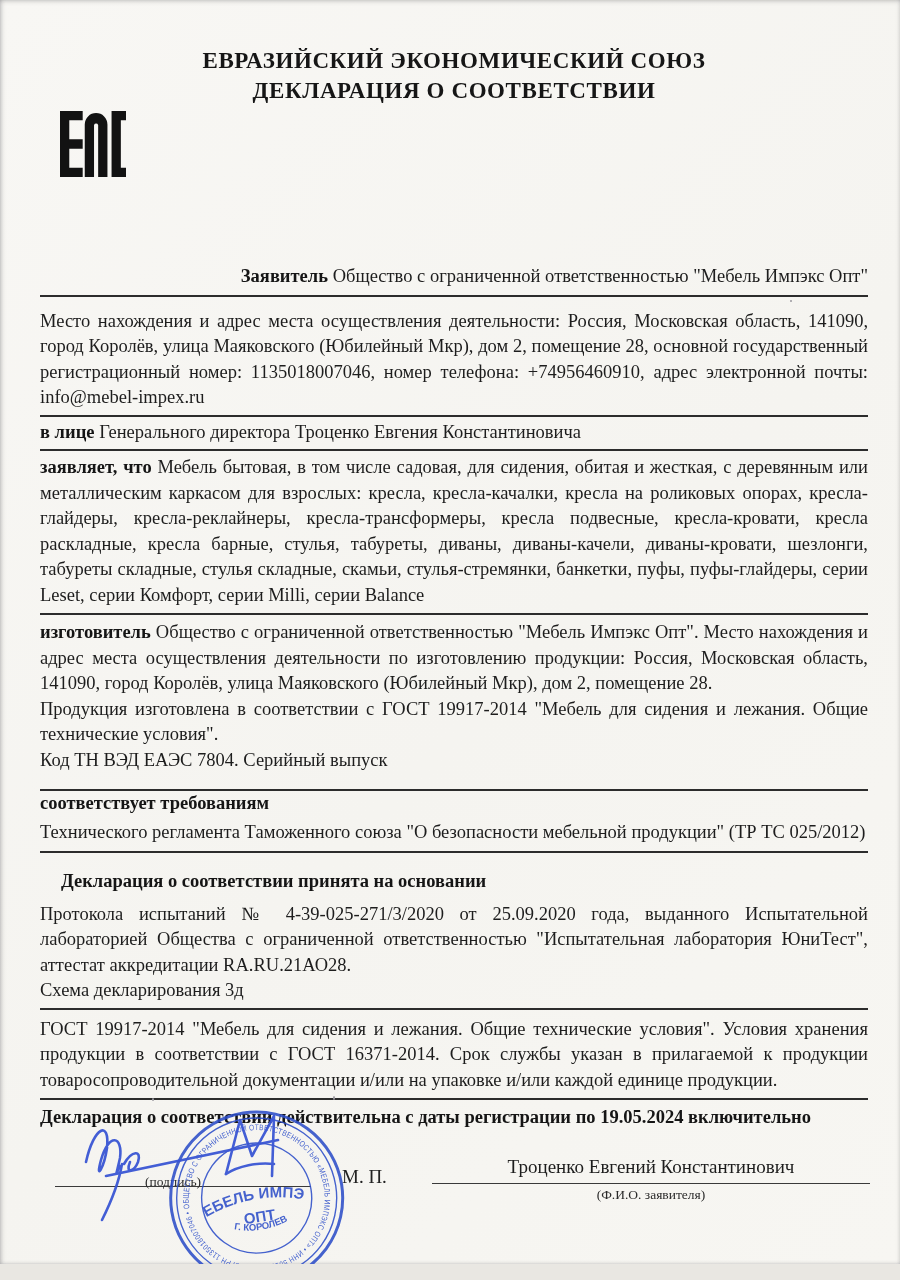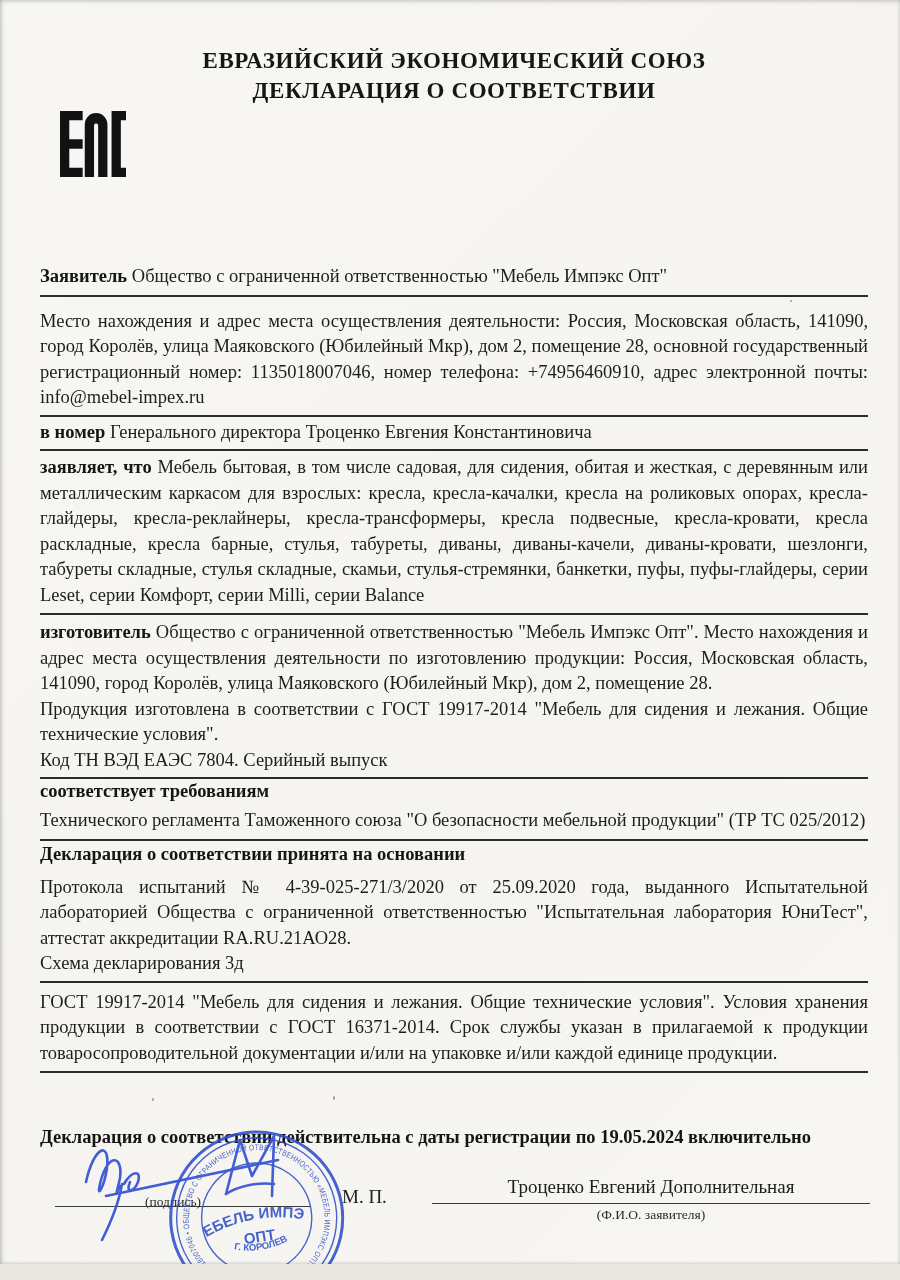--- a/index.html
+++ b/index.html
@@ -30,32 +30,32 @@
     font-size:23px;
     line-height:30px;
     letter-spacing:.6px;
     color:#161616;
   }
   .eac-logo{position:absolute;left:20px;top:108px;}
   .rule{border-bottom:2px solid #2c2c2c;}
   .sec{font-size:18.5px;line-height:25.5px;}
   .just{text-align:justify;}
   b,.bold{font-weight:bold;color:#151515;}
-  .applicant-row{margin-top:158px;padding-bottom:5px;}
+  .applicant-row{margin-top:158px;padding-bottom:5px;text-align:right;}
   .address-sec{padding:12px 0 4px 0;}
   .inperson-row{padding:3px 0 4px 0;}
   .declares-sec{padding:4px 0 5px 0;}
-  .manufacturer-sec{padding:5px 0 4px 0;}
+  .manufacturer-sec{padding:5px 0 16px 0;}
   .meets-head{font-size:18.5px;line-height:25px;}
   .meets-sec{padding:4px 0 5px 0;}
-  .basis-head{padding-top:1px;font-size:18.5px;line-height:25px;}
+  .basis-head{padding-top:16px;font-size:18.5px;line-height:25px;margin-left:21px;}
   .basis-sec{padding:8px 0 4px 0;}
   .addl-head{padding-top:4px;font-size:18.5px;line-height:25px;}
   .addl-sec{padding:7px 0 5px 0;}
-  .validity-row{padding-top:4px;font-size:18.5px;line-height:26px;margin-top:47px;}
+  .validity-row{padding-top:4px;font-size:18.5px;line-height:26px;}
   .sig-area{position:relative;height:114px;margin-top:2px;}
   .sig-line-left{position:absolute;left:15px;top:0;width:256px;height:54px;border-bottom:1.5px solid #3a3a3a;}
   .sig-caption{position:absolute;left:105px;top:42px;font-size:13.5px;color:#2a2a2a;}
   .mp-label{position:absolute;left:302px;top:34px;font-size:19px;color:#222;}
   .fio-block{position:absolute;left:392px;top:22px;width:438px;text-align:center;}
   .fio-name{font-size:19px;line-height:26px;border-bottom:1.5px solid #3a3a3a;padding-bottom:3px;}
   .fio-caption{font-size:13.5px;margin-top:3px;color:#2a2a2a;}
   .stamp{position:absolute;left:125px;top:-26px;opacity:.88;transform:rotate(-9deg);}
   .signature-svg{position:absolute;left:38px;top:-20px;opacity:.95;}
   .footer{margin-top:12px;}
@@ -86,21 +86,21 @@
 
     <div class="sec applicant-row rule">
       <span class="bold">Заявитель</span><span> Общество с ограниченной ответственностью "Мебель Импэкс Опт"</span>
     </div>
 
     <div class="sec just address-sec rule">
       <span>Место нахождения и адрес места осуществления деятельности: Россия, Московская область, 141090, город Королёв, улица Маяковского (Юбилейный Мкр), дом 2, помещение 28, основной государственный регистрационный номер: 1135018007046, номер телефона: +74956460910, адрес электронной почты: info@mebel-impex.ru</span>
     </div>
 
     <div class="sec inperson-row rule">
-      <span class="bold">в номер</span><span> Генерального директора Троценко Евгения Константиновича</span>
+      <span class="bold">в лице</span><span> Генерального директора Троценко Евгения Константиновича</span>
     </div>
 
     <div class="sec just declares-sec rule">
       <span class="bold">заявляет, что</span><span> Мебель бытовая, в том числе садовая, для сидения, обитая и жесткая, с деревянным или металлическим каркасом для взрослых: кресла, кресла-качалки, кресла на роликовых опорах, кресла-глайдеры, кресла-реклайнеры, кресла-трансформеры, кресла подвесные, кресла-кровати, кресла раскладные, кресла барные, стулья, табуреты, диваны, диваны-качели, диваны-кровати, шезлонги, табуреты складные, стулья складные, скамьи, стулья-стремянки, банкетки, пуфы, пуфы-глайдеры, серии Leset, серии Комфорт, серии Milli, серии Balance</span>
     </div>
 
     <div class="sec manufacturer-sec rule">
       <div class="just">
         <span class="bold">изготовитель</span><span> Общество с ограниченной ответственностью "Мебель Импэкс Опт". Место нахождения и адрес места осуществления деятельности по изготовлению продукции: Россия, Московская область, 141090, город Королёв, улица Маяковского (Юбилейный Мкр), дом 2, помещение 28.</span>
       </div>
@@ -124,21 +124,21 @@
 
     <div class="sec validity-row bold">Декларация о соответствии  действительна с даты регистрации по 19.05.2024 включительно</div>
 
     <div class="sig-area">
 
       <div class="sig-line-left"></div>
       <div class="sig-caption">(подпись)</div>
       <div class="mp-label">М. П.</div>
 
       <div class="fio-block">
-        <div class="fio-name">Троценко Евгений Дополнительная</div>
+        <div class="fio-name">Троценко Евгений Константинович</div>
         <div class="fio-caption">(Ф.И.О. заявителя)</div>
       </div>
 
       <div class="stamp">
         <svg width="184" height="184" viewBox="-92 -92 184 184" aria-hidden="true">
           <defs>
             <path id="ringPath" d="M -68 0 A 68 68 0 1 1 68 0 A 68 68 0 1 1 -68 0"></path>
             <path id="nameArc" d="M -50 10 Q 0 -8 50 10"></path>
             <path id="cityArc" d="M -36 24 Q 0 40 36 24"></path>
           </defs>

